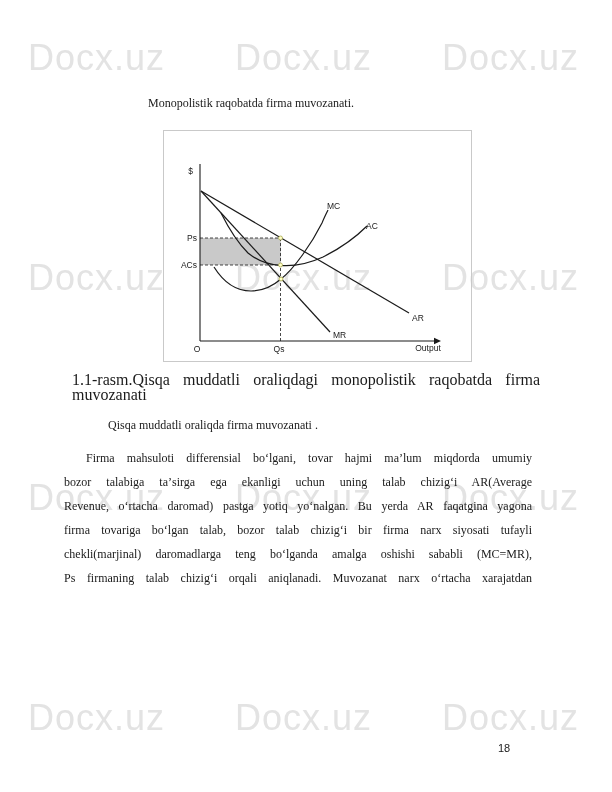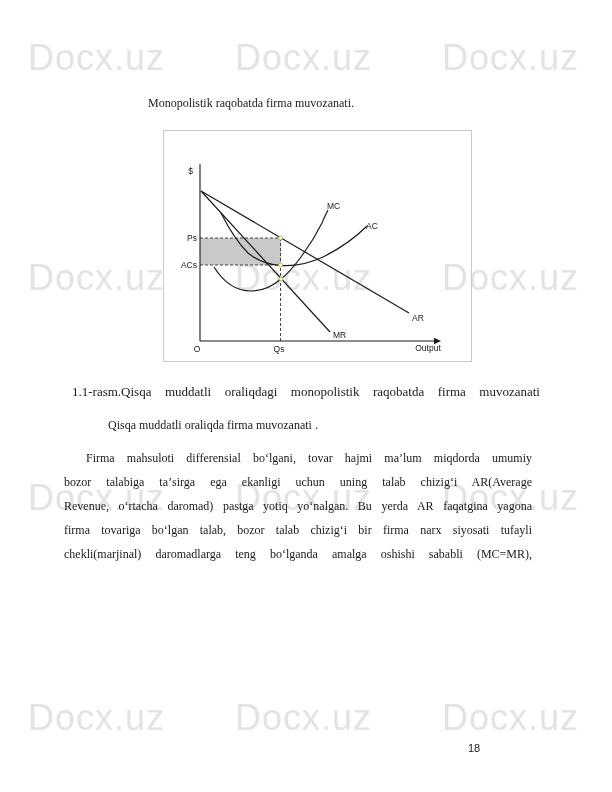--- a/index.html
+++ b/index.html
@@ -32,42 +32,42 @@
     width:307px;height:230px;
     border:1px solid #c9c9c9;
     background:transparent;
   }
   .figure-box svg{display:block;}
   .chart-label{
     font-family:"Liberation Sans", sans-serif;
     font-size:8.5px;fill:#1a1a1a;
   }
   .caption{
-    position:absolute;top:384px;left:72px;width:468px;
-    font-size:13px;line-height:15px;
+    position:absolute;top:372px;left:72px;width:468px;
+    font-size:16px;line-height:15px;
     text-align:justify;text-align-last:justify;
   }
   .subtitle{
     position:absolute;top:413px;left:72px;width:468px;
     font-size:12px;line-height:24px;
     padding-left:36px;box-sizing:border-box;
   }
   .para{
     position:absolute;top:446px;left:64px;width:468px;
   }
   .pline{
     height:24px;line-height:24px;
     font-size:12px;
     text-align:justify;text-align-last:justify;
     overflow:hidden;white-space:normal;
   }
   .pline.first{text-indent:22px;}
   .page-number{
     position:absolute;top:742px;left:468px;width:72px;
-    text-align:left;
+    text-align:center;
     font-family:"Liberation Sans", sans-serif;
     font-size:11px;
   }
 </style>
 </head>
 <body>
 
 <div class="page">
 
   <div class="wm-layer">
@@ -129,18 +129,19 @@
     <div class="caption">1.1-rasm.Qisqa muddatli oraliqdagi monopolistik raqobatda firma muvozanati</div>
 
     <div class="subtitle">Qisqa muddatli oraliqda firma muvozanati .</div>
 
     <div class="para">
       <div class="pline first">Firma mahsuloti differensial boʻlgani, tovar hajmi maʼlum miqdorda umumiy</div>
       <div class="pline">bozor talabiga taʼsirga ega ekanligi uchun uning talab chizigʻi AR(Average</div>
       <div class="pline">Revenue, oʻrtacha daromad) pastga yotiq yoʻnalgan. Bu yerda AR faqatgina yagona</div>
       <div class="pline">firma tovariga boʻlgan talab, bozor talab chizigʻi bir firma narx siyosati tufayli</div>
       <div class="pline">chekli(marjinal) daromadlarga teng boʻlganda amalga oshishi sababli (MC=MR),</div>
+      <div class="pline">Ps firmaning talab chizigʻi orqali aniqlanadi. Muvozanat narx oʻrtacha xarajatdan</div>
     </div>
 
     <div class="page-number">18</div>
 
   </div>
 </div>
 
 </body></html>

